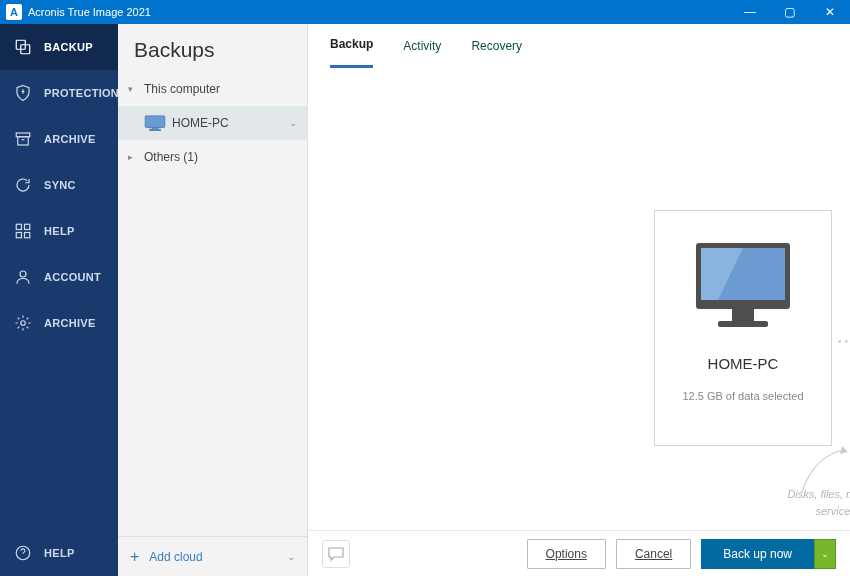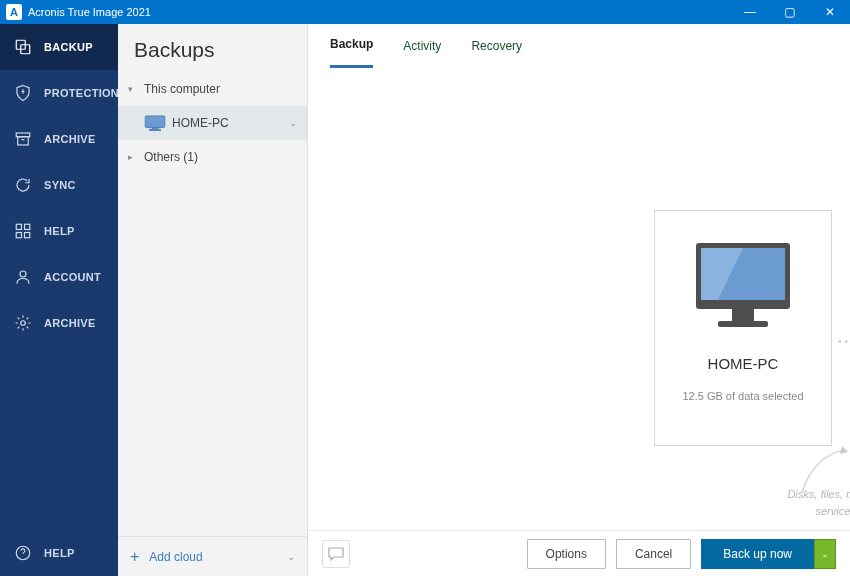--- a/index.html
+++ b/index.html
@@ -37,21 +37,21 @@
 .pc-big { margin-top:26px; }
 .card-title { font-size:15px; color:#333; margin-top:18px; }
 .card-sub { font-size:11px; color:#888; margin-top:18px; }
 .dots { position:absolute; top:268px; font-size:10px; color:#ccc; letter-spacing:3px; }
 .dots.l { left:530px; }
 .curve { position:absolute; left:486px; top:378px; width:60px; height:60px; }
 .hint { position:absolute; left:472px; top:418px; font-size:11px; color:#b5b5b5; font-style:italic; text-align:center; line-height:1.5; width:200px; }
 .bottombar { height:46px; border-top:1px solid #e8e8e8; display:flex; align-items:center; padding:0 14px; gap:10px; }
 .comment-btn { width:28px; height:28px; border:1px solid #e0e0e0; border-radius:3px; display:flex; align-items:center; justify-content:center; color:#aaa; cursor:pointer; }
 .bottombar .gap { flex:1; }
-.btn { height:30px; padding:0 18px; font-size:12px; display:flex; align-items:center; border:1px solid #bbb; background:#fff; color:#444; cursor:pointer; border-radius:1px; }
+.btn { height:30px; padding:0 18px; font-size:12px; display:flex; align-items:center; border:1px solid #bbb; background:#fff; color:#444; cursor:pointer; border-radius:1px;text-decoration:underline; }
 .btn-primary { background:#0369a1; border-color:#5a9620; color:#fff; padding:0 22px; height:30px; display:flex; align-items:center; font-size:12px; cursor:pointer; }
 .btn-primary-dd { background:#76b82a; border-left:1px solid #5a9620; border-top:1px solid #5a9620; border-right:1px solid #5a9620; border-bottom:1px solid #5a9620; color:#fff; width:22px; height:30px; display:flex; align-items:center; justify-content:center; font-size:9px; cursor:pointer; }
 </style>
 </head>
 <body>
 
 <div class="titlebar">
   <div class="logo">A</div>
   <div class="title">Acronis True Image 2021</div>
   <div class="winbtn">—</div>

